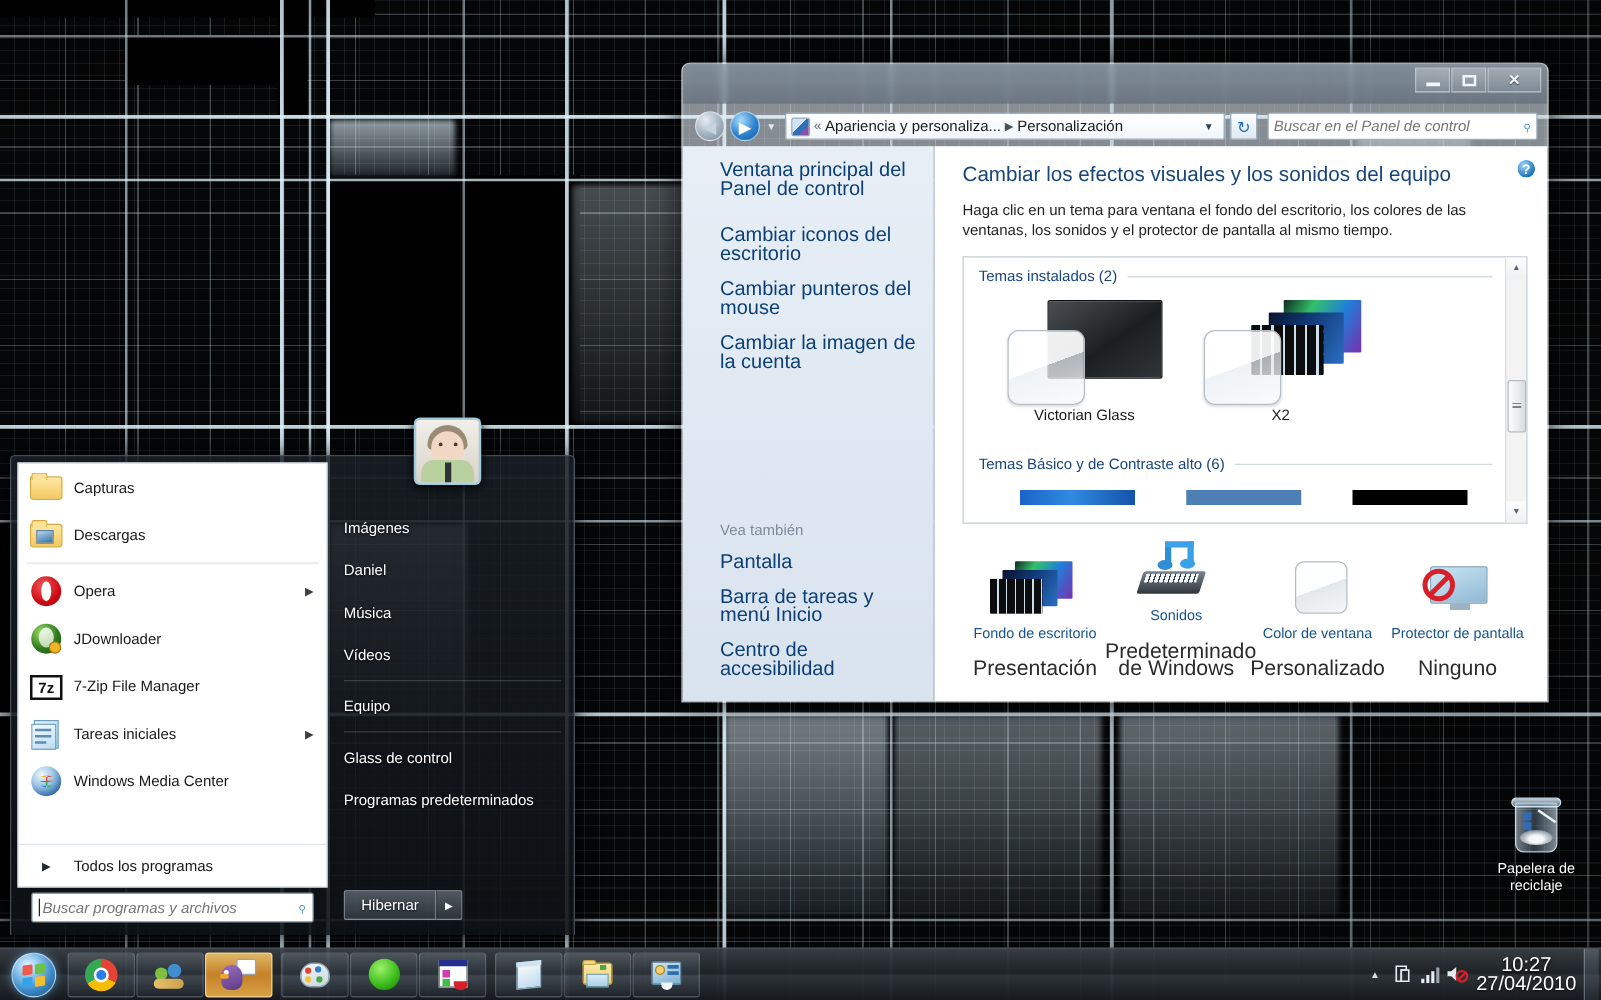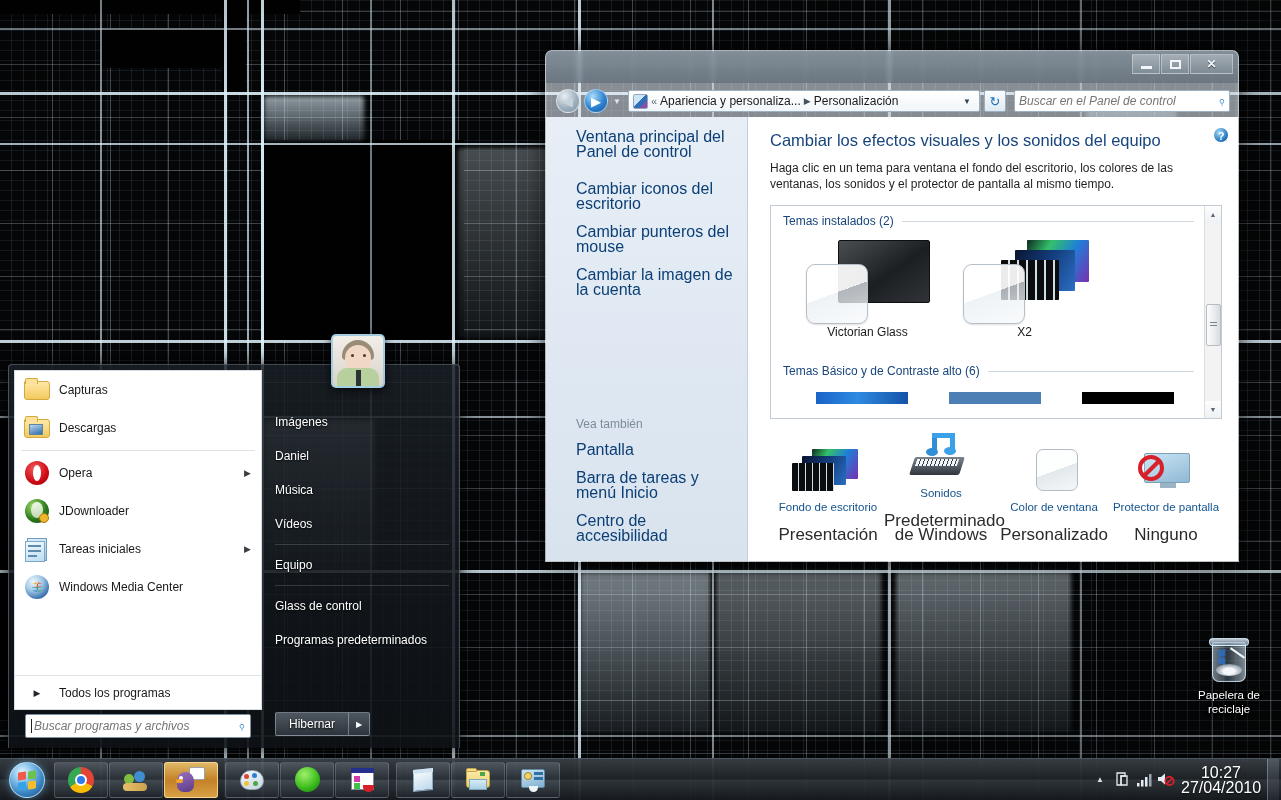--- a/index.html
+++ b/index.html
@@ -643,20 +643,26 @@
 
     <div class="sm-item">
       <div class="sm-ico">
         <div class="circ-ico" style="background:radial-gradient(circle at 35% 30%,#9fe06a,#2f7a1e 55%,#17490f)"></div>
         <div style="position:absolute;left:8px;top:5px;width:12px;height:16px;border-radius:50%;background:linear-gradient(180deg,#fff,#d7e6c8);opacity:.85"></div>
         <div style="position:absolute;left:16px;top:16px;width:10px;height:10px;border-radius:50%;background:#f0b429;border:1px solid #a8770f"></div>
       </div>
       <span class="sm-label">JDownloader</span>
     </div>
 
+    <div class="sm-item">
+      <div class="sm-ico">
+        <div style="position:absolute;left:1px;top:5px;width:26px;height:20px;background:#fff;border:2px solid #111;display:flex;align-items:center;justify-content:center;font:bold 12px 'Liberation Sans',sans-serif;color:#111">7z</div>
+      </div>
+      <span class="sm-label">7-Zip File Manager</span>
+    </div>
 
     <div class="sm-item">
       <div class="sm-ico">
         <div style="position:absolute;left:4px;top:3px;width:20px;height:23px;background:linear-gradient(160deg,#dff0fb,#9cc8e6);border:1px solid #6e9cbd"></div>
         <div style="position:absolute;left:2px;top:6px;width:20px;height:21px;background:linear-gradient(160deg,#f3fbff,#bcdcf2);border:1px solid #7ba8c8"></div>
         <div style="position:absolute;left:5px;top:10px;width:13px;height:2px;background:#5f8cae"></div>
         <div style="position:absolute;left:5px;top:15px;width:13px;height:2px;background:#5f8cae"></div>
         <div style="position:absolute;left:5px;top:20px;width:9px;height:2px;background:#5f8cae"></div>
       </div>
       <span class="sm-label">Tareas iniciales</span>

